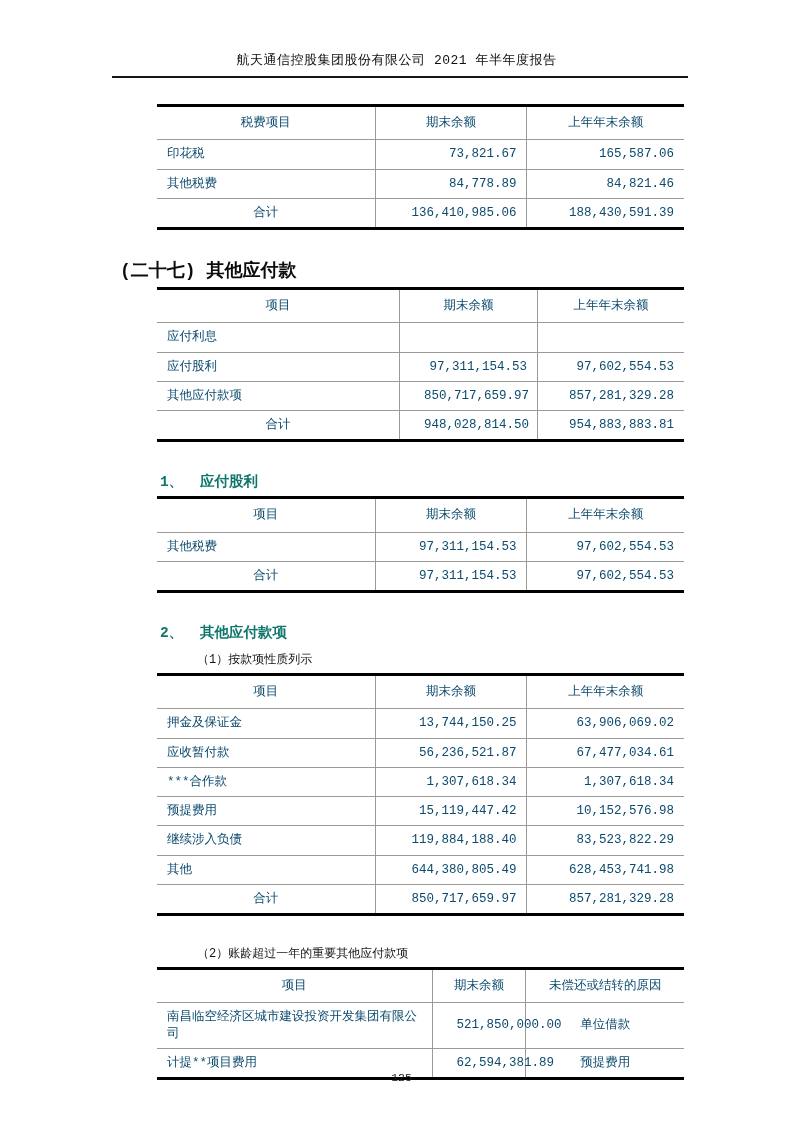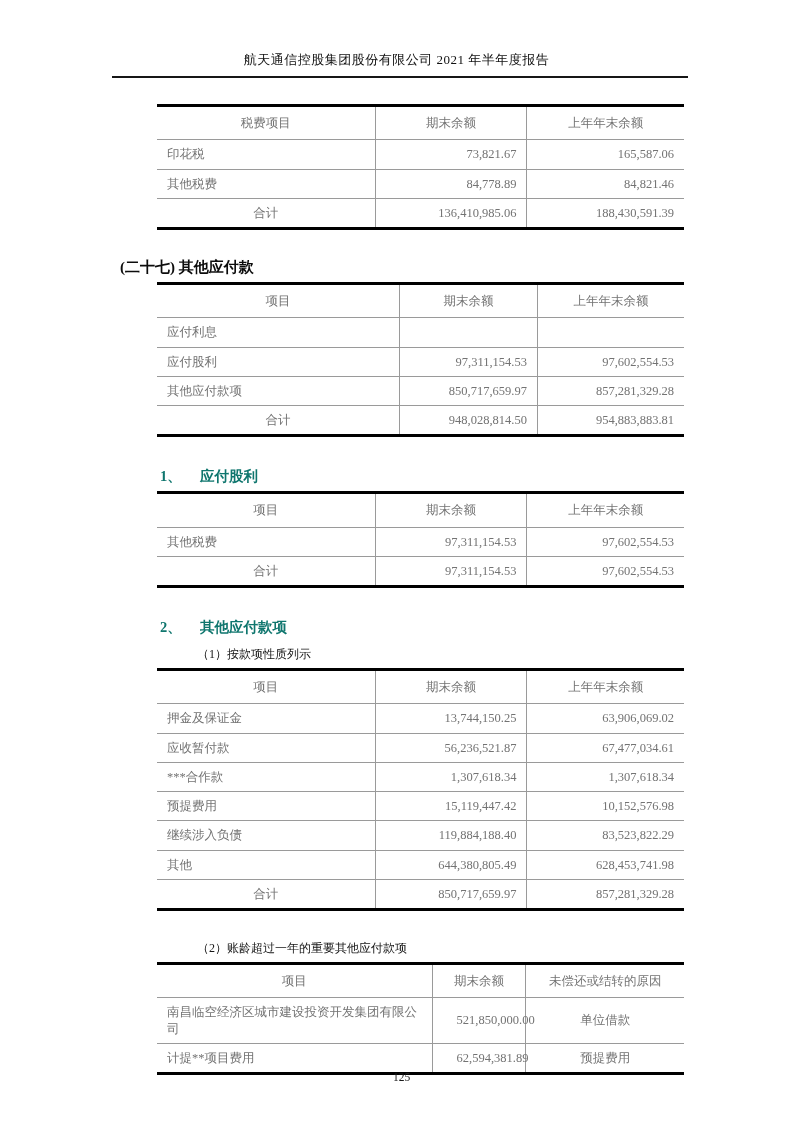--- a/index.html
+++ b/index.html
@@ -1,21 +1,21 @@
 <!DOCTYPE html>
 <html><head>
 <meta charset="utf-8">
 <style>
   * { margin:0; padding:0; box-sizing:border-box; }
   html,body { background:#ffffff; }
   .page {
     position:relative;
     width:793px; height:1122px;
     background:#ffffff;
-    font-family:Liberation Serif, serif;
+    font-family:Liberation Mono, monospace;
     color:#151515;
     overflow:hidden;
   }
   .report-title {
     padding-top:51px;
     text-align:center;
     font-size:13px;
     letter-spacing:0.5px;
     color:#111;
   }
@@ -25,37 +25,37 @@
     background:#161616;
   }
   .tbl-wrap { margin-left:157px; width:527px; }
   .tbl-wrap.first { margin-top:26px; }
   .fin-table {
     width:100%;
     border-collapse:collapse;
     border-top:3px solid #000;
     border-bottom:3px solid #000;
     font-size:12.5px;
-    color:#737373;
+    color:#0c4a6e;
     table-layout:fixed;
   }
   .fin-table td { padding:6px 10px; vertical-align:middle; line-height:1.3; }
   .fin-table td + td { border-left:1px solid #9a9a9a; }
   .fin-table tr + tr td { border-top:1px solid #9a9a9a; }
   .fin-table tr.hdr td { text-align:center; padding:8px 6px; }
   .fin-table td.item { text-align:left; }
   .fin-table td.num  { text-align:right;padding-left:24px; }
   .fin-table td.ctr  { text-align:center; }
   .fin-table td:empty::after { content:"\00a0"; }
   .tbl-std .c1 { width:41.4%; } .tbl-std .c2 { width:28.8%; } .tbl-std .c3 { width:29.8%; }
   .tbl-27  .c1 { width:46.0%; } .tbl-27  .c2 { width:26.2%; } .tbl-27  .c3 { width:27.8%; }
   .tbl-last .c1 { width:52.2%; } .tbl-last .c2 { width:17.8%; } .tbl-last .c3 { width:30.0%; }
   .h-major {
     margin:28px 0 5px 120px;
-    font-size:15px; font-weight:bold; color:#0c0c0c;
+    font-size:18px; font-weight:bold; color:#0c0c0c;
   }
   .h-num {
     margin:30px 0 5px 160px;
     font-size:14.5px; font-weight:bold; color:#0f766e;
   }
   .h-num .no { display:inline-block; width:40px; }
   .h-sub {
     margin:29px 0 5px 197px;
     font-size:12px; font-weight:normal; color:#141414;
   }

